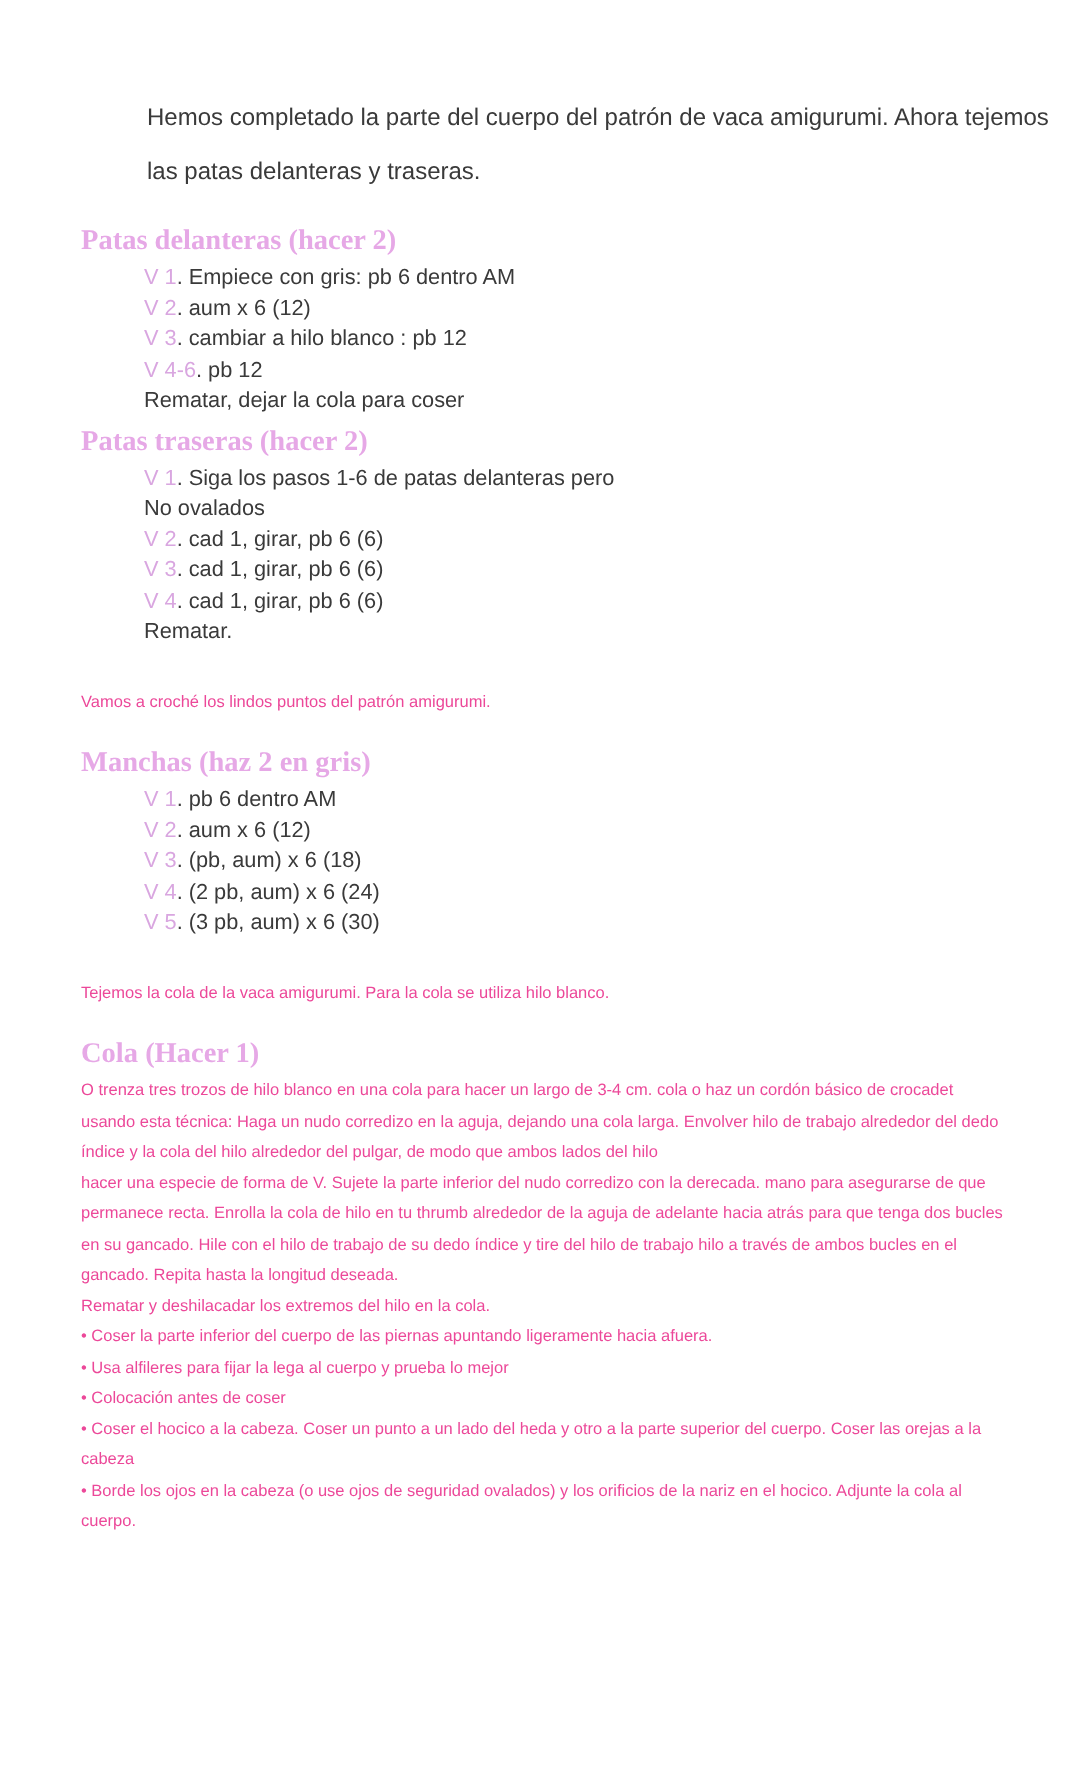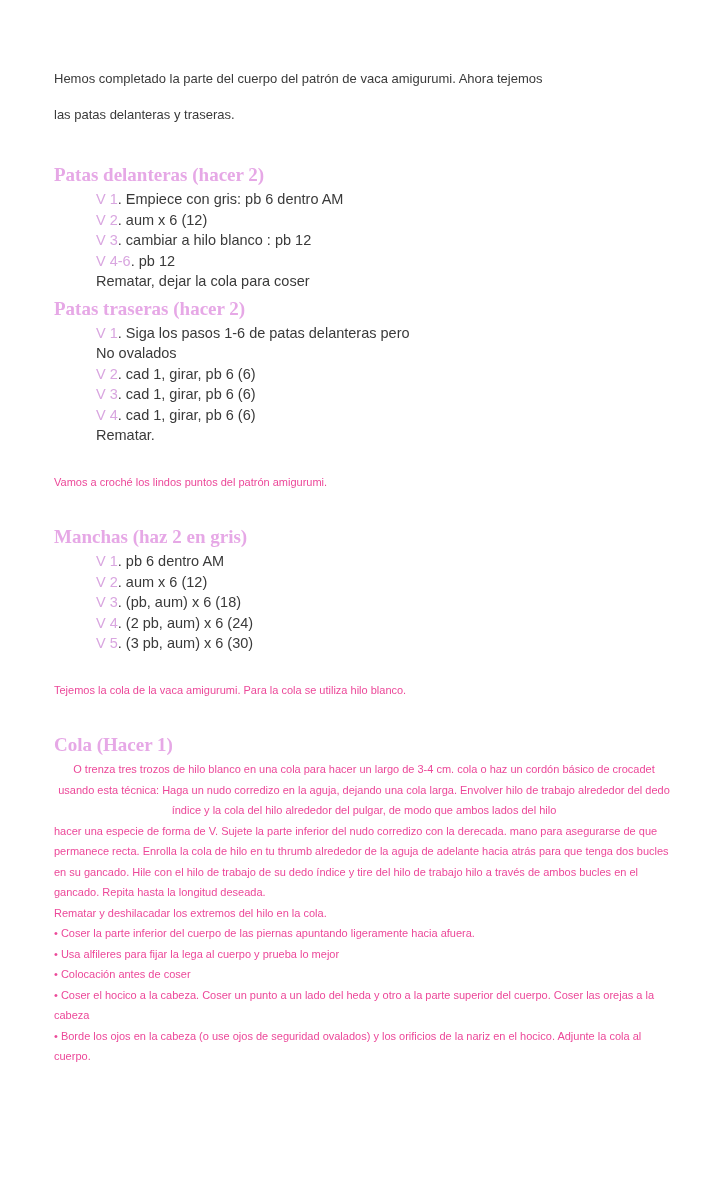--- a/index.html
+++ b/index.html
@@ -15,35 +15,35 @@
     position: relative;
     overflow: hidden;
   }
   .page {
     position: absolute;
     left: 54px;
     top: 64px;
     width: 620px;
   }
   .intro-line {
-    font-size: 13px;
+    font-size: 16px;
     line-height: 30px;
     color: #3a3a3a;
     white-space: nowrap;
+    margin-left: 44px;
   }
   .intro-line.second {
     margin-top: 6px;
   }
   .heading {
     font-family: "Liberation Serif", serif;
     font-size: 19px;
     font-weight: bold;
     color: #e6a8e6;
     line-height: 26px;
-    margin-top: 14px;
     margin-bottom: 1px;
   }
   .heading.tight {
     margin-top: 4px;
   }
   .row {
     font-size: 14.5px;
     line-height: 20.5px;
     color: #3a3a3a;
     white-space: nowrap;
@@ -53,21 +53,21 @@
     color: #d9a6e0;
   }
   .para {
     font-size: 11px;
     line-height: 20.5px;
     color: #ec4899;
   }
   .spacer-lg { height: 26px; }
   .spacer-md { height: 18px; }
   .bullets .para { }
-  .cola-body { margin-top: 1px; text-align: center; }
+  .cola-body { margin-top: 1px; }
 </style>
 </head>
 <body>
 
 <div class="page">
 
   <div class="intro-line">Hemos completado la parte del cuerpo del patrón de vaca amigurumi. Ahora tejemos</div>
   <div class="intro-line second">las patas delanteras y traseras.</div>
 
   <div class="spacer-md"></div>

